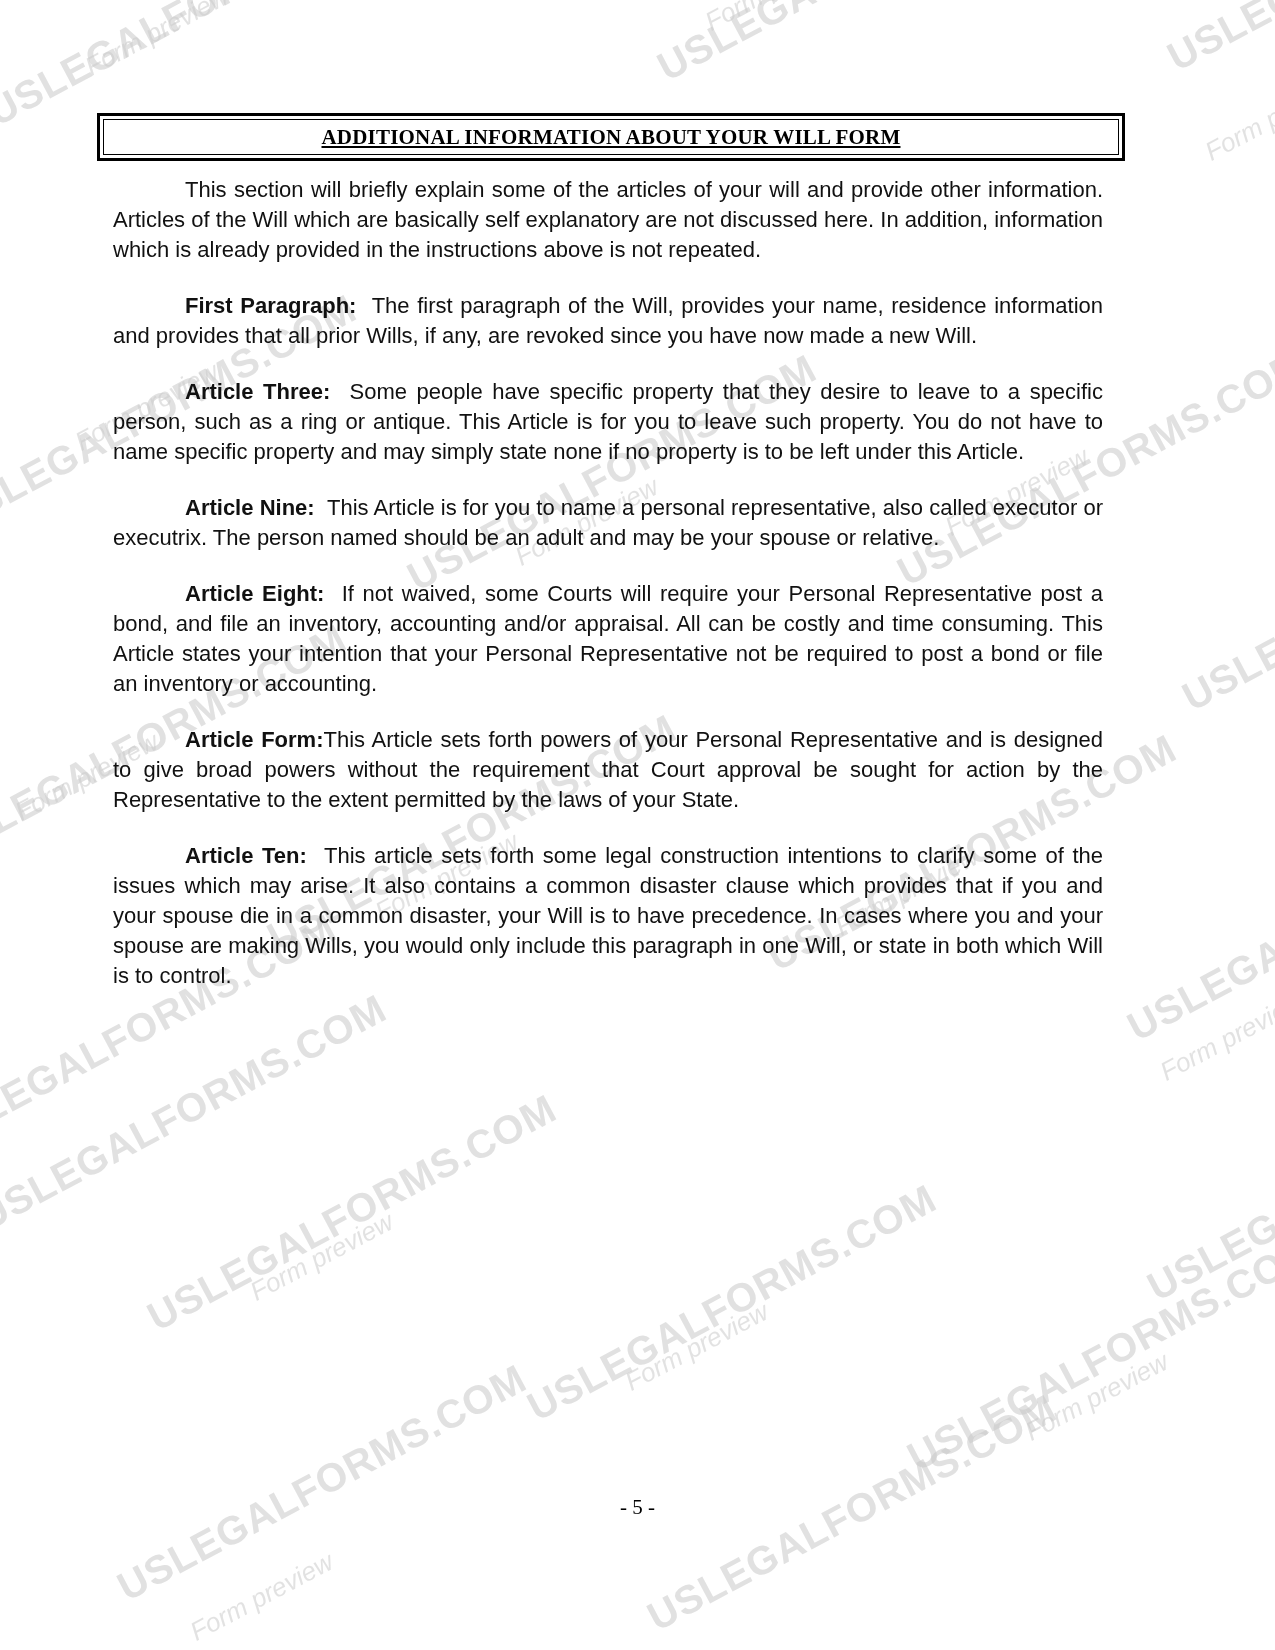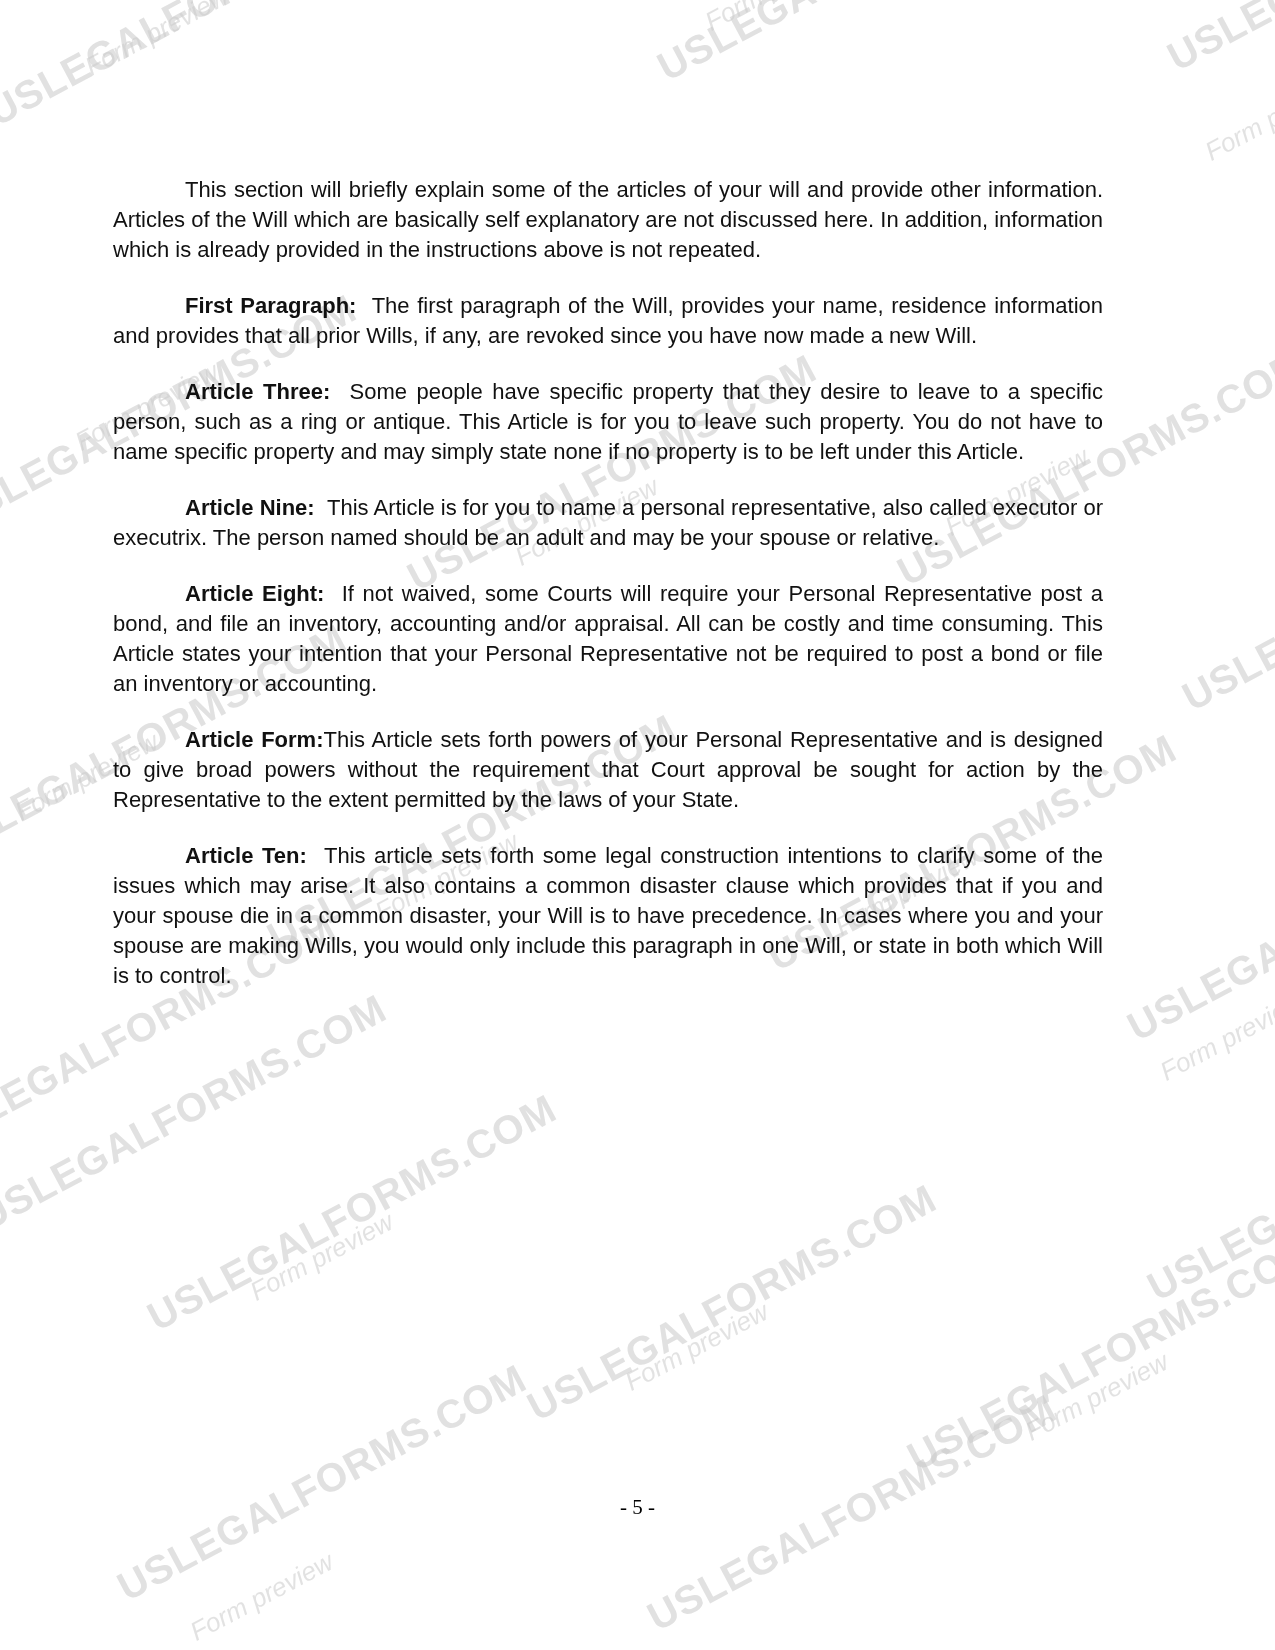--- a/index.html
+++ b/index.html
@@ -166,20 +166,24 @@
     <div class="wm wm-main" style="left:110px; top:1570px; transform: rotate(-28deg);">USLEGALFORMS.COM</div>
     <div class="wm wm-sub" style="left:185px; top:1620px; transform: rotate(-28deg);">Form preview</div>
 
     <div class="wm wm-main" style="left:640px; top:1600px; transform: rotate(-28deg);">USLEGALFORMS.COM</div>
 
     <div class="wm wm-main" style="left:-30px; top:1200px; transform: rotate(-28deg);">USLEGALFORMS.COM</div>
   </div>
 
   <div class="content">
 
+    <div class="title-box">
+      <div class="inner-rule"></div>
+      <div class="title-text">ADDITIONAL INFORMATION ABOUT YOUR WILL FORM</div>
+    </div>
 
     <div class="body">
 
       <p class="para"><span class="lead"></span><span>This section will briefly explain some of the articles of your will and provide other information.  Articles of the Will which are basically self explanatory are not discussed here.  In addition, information which is already provided in the instructions above is not repeated.</span></p>
 
       <p class="para"><span class="lead">First Paragraph:</span><span class="gap-sm"></span><span>The first paragraph of the Will, provides your name, residence information and provides that all prior Wills, if any, are revoked since you have now made a new Will.</span></p>
 
       <p class="para"><span class="lead">Article Three:</span><span class="gap-sm"></span><span>Some people have specific property that they desire to leave to a specific person, such as a ring or antique.  This Article is for you to leave such property.  You do not have to name specific property and may simply state none if no property is to be left under this Article.</span></p>
 
       <p class="para"><span class="lead">Article Nine:</span><span class="gap-sm"></span><span>This Article is for you to name a personal representative, also called executor or executrix.  The person named should be an adult and may be your spouse or relative.</span></p>

